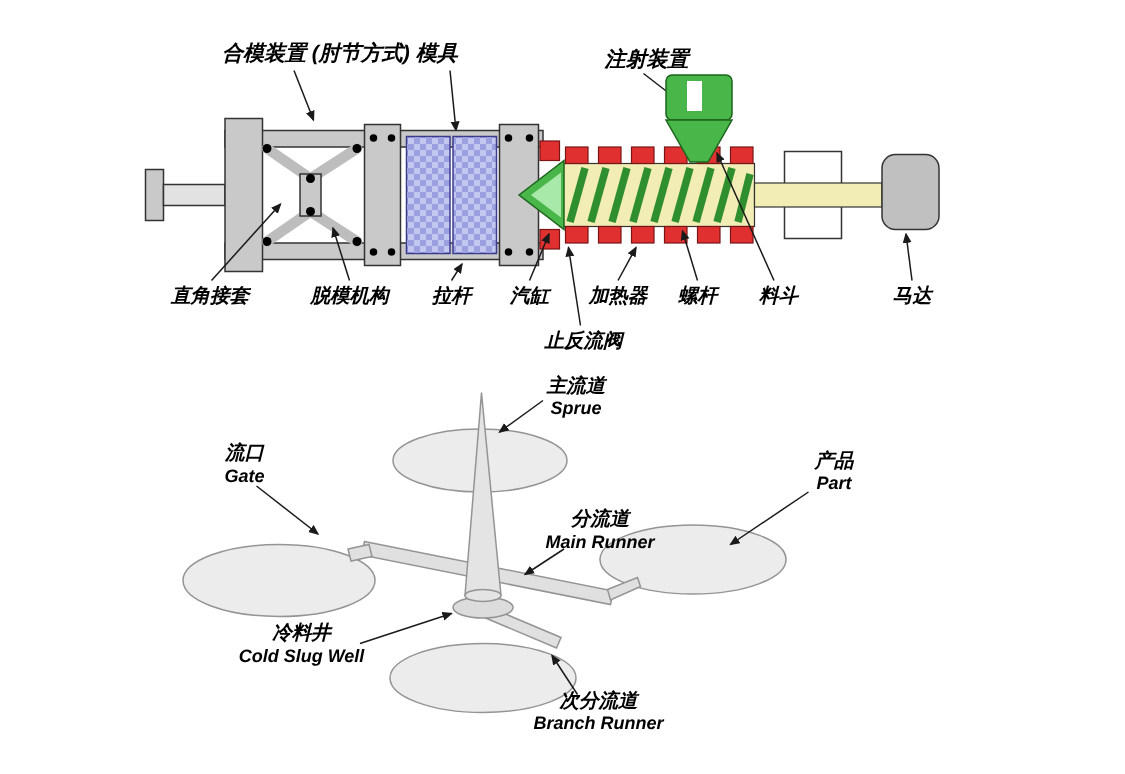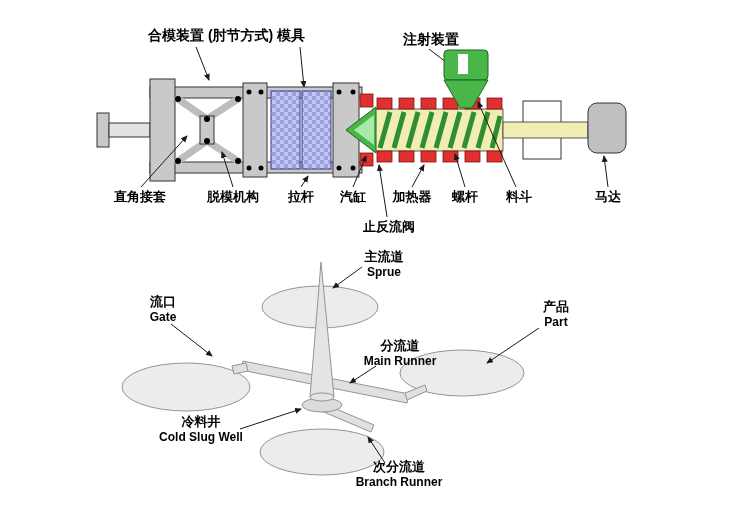--- a/index.html
+++ b/index.html
@@ -1,17 +1,17 @@
 <!DOCTYPE html>
 <html><head>
 <meta charset="utf-8">
 <style>
   html,body{margin:0;padding:0;background:#fff;}
   .canvas{position:relative;width:750px;height:516px;background:#ffffff;overflow:hidden;
-          font-family:"Liberation Sans",sans-serif;}
+          font-family:"Liberation Sans",sans-serif;font-style:italic;}
   svg{display:block;}
   text{font-family:"Liberation Sans",sans-serif;fill:#000;}
   .t-title{font-size:14px;font-weight:bold;}
   .cn{font-size:13px;font-weight:bold;}
   .en{font-size:12px;font-weight:bold;}
   .ld{stroke:#1a1a1a;stroke-width:1;fill:none;marker-end:url(#arrow);}
   .metal{fill:#c9c9c9;stroke:#333;stroke-width:1;}
   .metal-light{fill:#e2e2e2;stroke:#333;stroke-width:1;}
   .disc{fill:#ececec;stroke:#949494;stroke-width:1;}
   .runnerbar{fill:#e0e0e0;stroke:#949494;stroke-width:1;}

